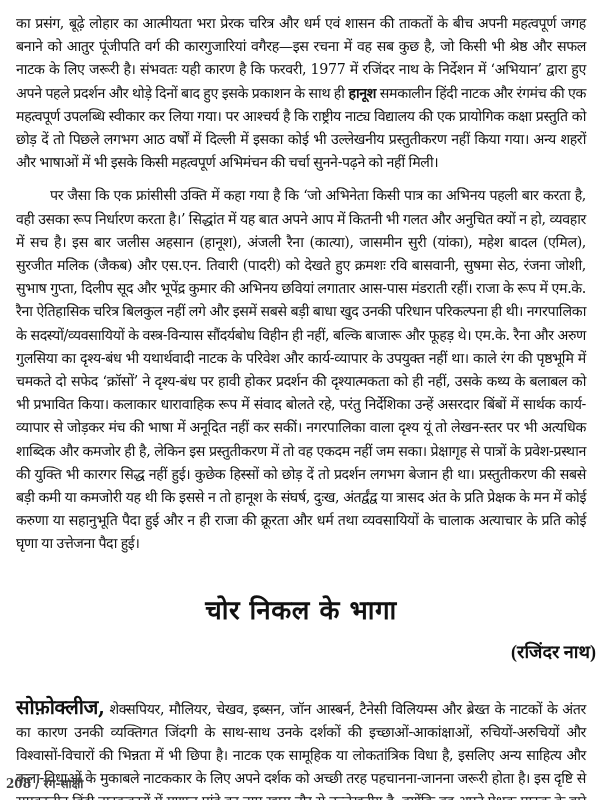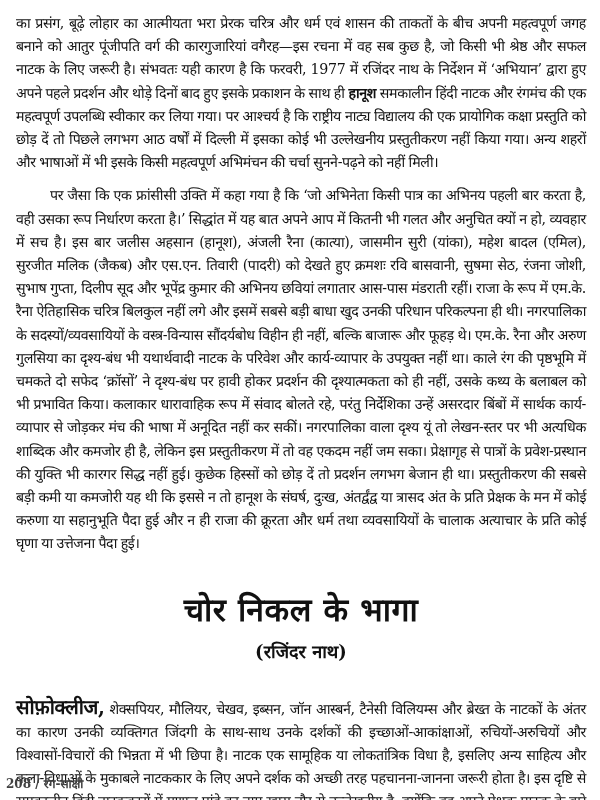--- a/index.html
+++ b/index.html
@@ -34,32 +34,33 @@
   .source {
     text-align: right;
     font-weight: bold;
     font-size: 14px;
     line-height: 23px;
     margin: 0;
     padding-right: 2px;
   }
   .article-title {
     text-align: center;
-    font-size: 32px;
+    font-size: 26px;
     font-weight: bold;
     margin: 36px 0 0 0;
     line-height: 36px;
     letter-spacing: 0.5px;
   }
   .article-author {
-    text-align: center;
+    text-align: right;
     font-size: 18px;
     font-weight: bold;
     margin: 10px 0 0 0;
     line-height: 28px;
+    font-family: Liberation Serif, serif;
   }
   .article-body { margin-top: 30px; }
   .lead-word {
     font-weight: bold;
     font-size: 20px;
   }
   .footer {
     position: absolute;
     left: 6px;
     top: 775px;

